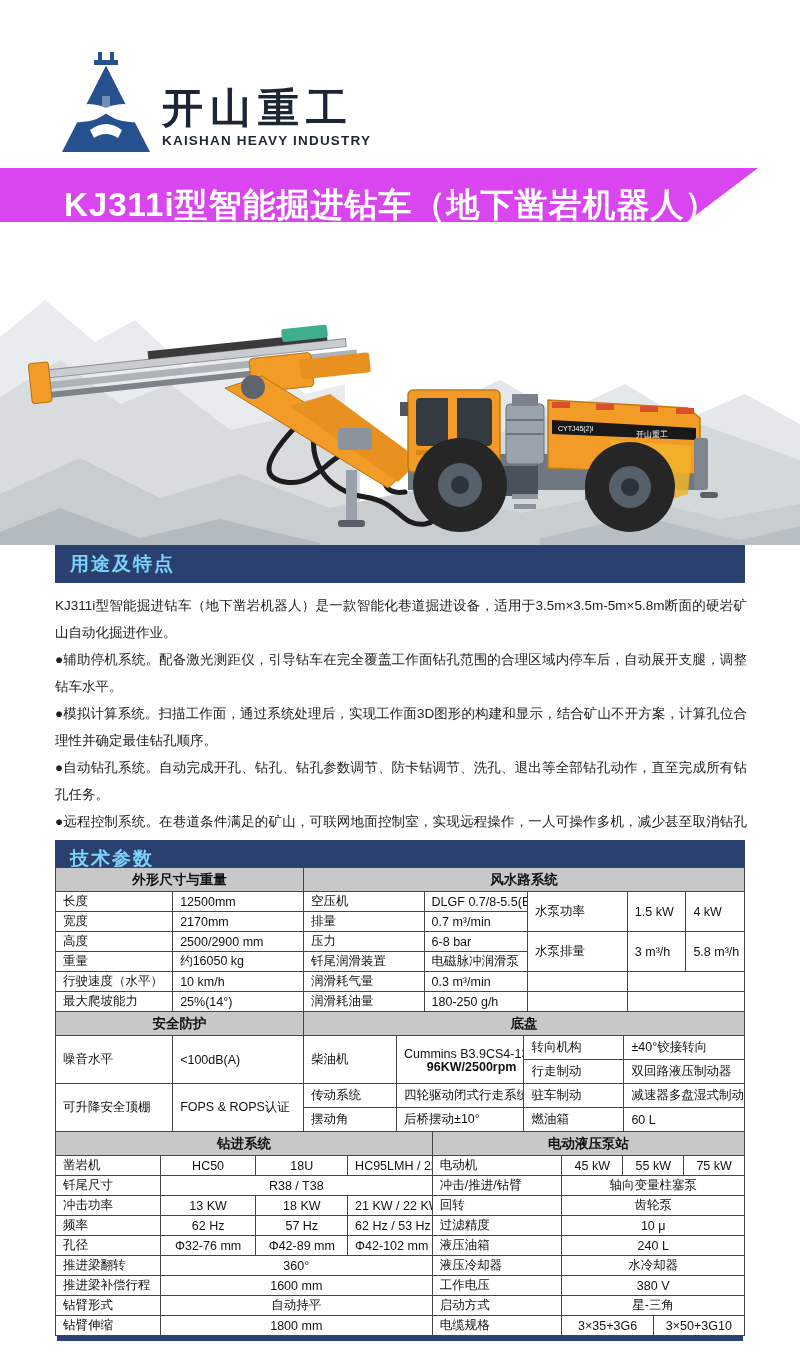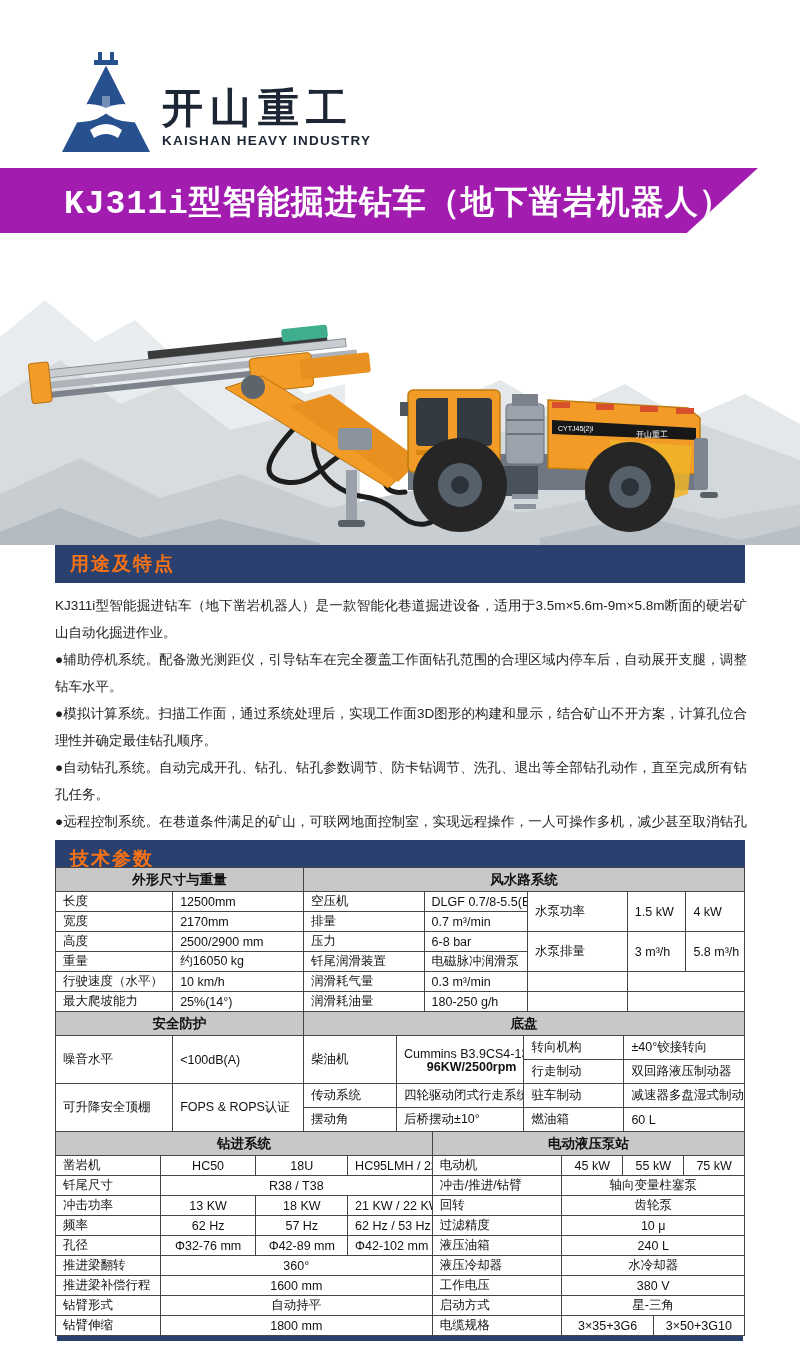--- a/index.html
+++ b/index.html
@@ -7,31 +7,31 @@
         font-family:"Liberation Sans","DejaVu Sans",sans-serif;}
 
   
   .logo{position:absolute;top:52px;left:60px;display:flex;align-items:center;}
   .logo-emblem{width:92px;height:104px;}
   .logo-text{margin-left:10px;padding-top:26px;}
   .logo-cn{font-size:41px;font-weight:bold;color:#1d2634;letter-spacing:7px;line-height:44px;white-space:nowrap;}
   .logo-en{font-size:13.5px;font-weight:bold;color:#1d2634;letter-spacing:1.2px;margin-top:3px;white-space:nowrap;}
 
   
-  .banner{position:absolute;top:168px;left:0;width:758px;height:65px;background:#a21caf;
-          clip-path:polygon(0 0,100% 0,90.6% 100%,0 100%);font-family:Liberation Mono, monospace;}
+  .banner{position:absolute;top:168px;left:0;width:758px;height:54px;background:#d946ef;
+          clip-path:polygon(0 0,100% 0,90.6% 100%,0 100%);}
   .banner-title{color:#ffffff;font-size:33px;font-weight:bold;line-height:74px;padding-left:64px;
                 letter-spacing:1px;white-space:nowrap;}
 
   
   .hero{position:absolute;top:242px;left:0;width:800px;height:303px;}
 
   
   .sec-head{position:absolute;left:55px;width:690px;height:38px;background:#2a406e;box-sizing:border-box;}
-  .sec-head span{color:#f97316;font-size:19px;font-weight:bold;line-height:38px;padding-left:15px;letter-spacing:2px;display:block;}
+  .sec-head span{color:#7dd3fc;font-size:19px;font-weight:bold;line-height:38px;padding-left:15px;letter-spacing:2px;display:block;}
   .feat-head{top:545px;}
   .spec-head{top:840px;}
 
   
   .feat-body{position:absolute;top:592px;left:55px;width:692px;color:#222222;
              font-size:13.5px;line-height:27px;text-align:justify;}
   .feat-body div{margin:0;}
 
   
   .spec-wrap{position:absolute;top:867px;left:55px;width:690px;}
@@ -168,21 +168,21 @@
         <rect x="512" y="252" width="26" height="5" fill="#8b939c"></rect>
         <rect x="514" y="262" width="22" height="5" fill="#8b939c"></rect>
       </g>
     </g>
   </svg>
 
   <div class="sec-head feat-head">
     <span>用途及特点</span>
   </div>
   <div class="feat-body">
-    <div>KJ311i型智能掘进钻车（地下凿岩机器人）是一款智能化巷道掘进设备，适用于3.5m×5.6m-9m×5.8m断面的硬岩矿山自动化掘进作业。</div>
+    <div>KJ311i型智能掘进钻车（地下凿岩机器人）是一款智能化巷道掘进设备，适用于3.5m×3.5m-5m×5.8m断面的硬岩矿山自动化掘进作业。</div>
     <div>●辅助停机系统。配备激光测距仪，引导钻车在完全覆盖工作面钻孔范围的合理区域内停车后，自动展开支腿，调整钻车水平。</div>
     <div>●模拟计算系统。扫描工作面，通过系统处理后，实现工作面3D图形的构建和显示，结合矿山不开方案，计算孔位合理性并确定最佳钻孔顺序。</div>
     <div>●自动钻孔系统。自动完成开孔、钻孔、钻孔参数调节、防卡钻调节、洗孔、退出等全部钻孔动作，直至完成所有钻孔任务。</div>
     <div>●远程控制系统。在巷道条件满足的矿山，可联网地面控制室，实现远程操作，一人可操作多机，减少甚至取消钻孔现场作业人员。</div>
     <div>●数据采集和分析处理模块。采集钻孔过程数据，为改善钻孔工艺提供依据，让设备越用越高效。</div>
   </div>
 
   <div class="sec-head spec-head">
     <span>技术参数</span>
   </div>

